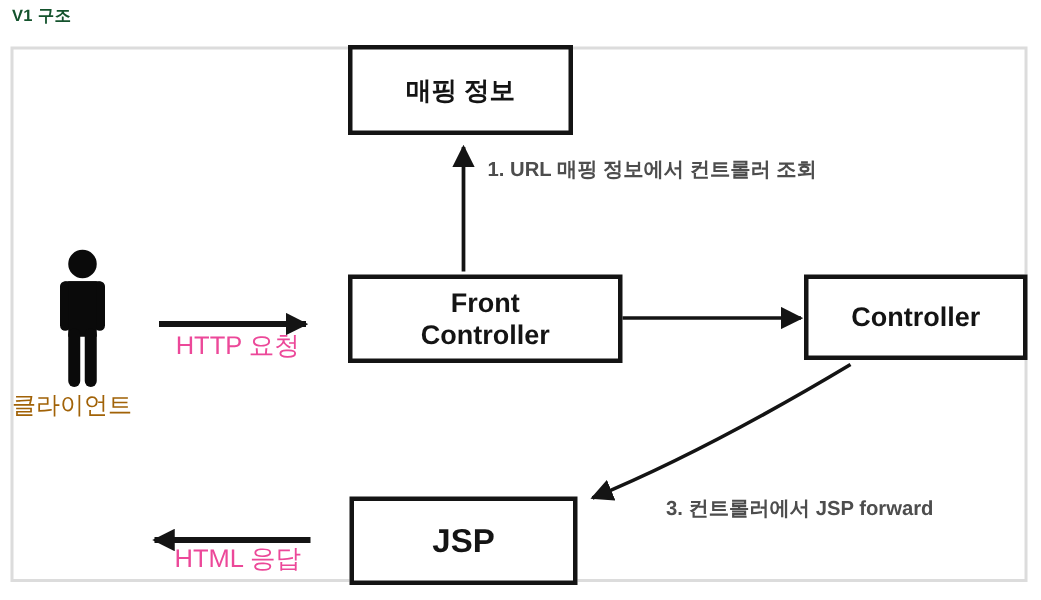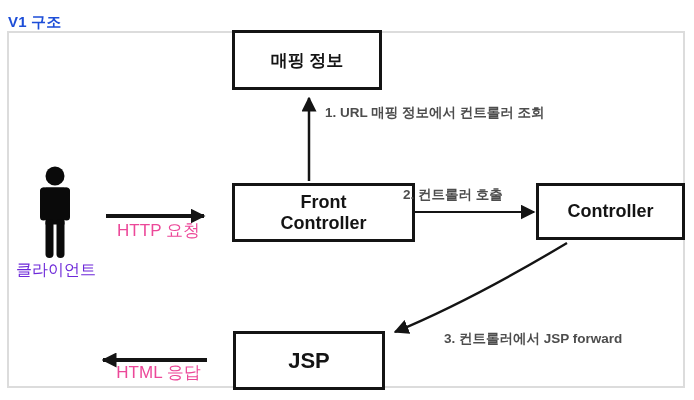--- a/index.html
+++ b/index.html
@@ -1,44 +1,43 @@
 <!DOCTYPE html>
 <html><head>
 <meta charset="utf-8">
 <style>
   html,body{margin:0;padding:0;background:#fff;}
   .stage{
     position:relative;width:694px;height:400px;background:#fff;overflow:hidden;
     font-family:"Liberation Sans","DejaVu Sans",sans-serif;
   }
   .title{
-    position:absolute;left:8px;top:3px;font-size:15px;font-weight:bold;color:#1d4ed8;
+    position:absolute;left:8px;top:3px;font-size:11px;font-weight:bold;color:#14532d;
     letter-spacing:.2px;
-    margin-top:10px;
   }
   .frame{
     position:absolute;left:7px;top:31px;width:678px;height:357px;
     border:2px solid #dcdcdc;box-sizing:border-box;background:#fff;
   }
   .arrow-layer{position:absolute;left:0;top:0;width:694px;height:400px;}
   .node{
     position:absolute;background:#fff;border:3px solid #141414;box-sizing:border-box;
     display:flex;align-items:center;justify-content:center;flex-direction:column;
     color:#141414;font-weight:bold;text-align:center;
   }
   .node-mapping{left:232px;top:30px;width:150px;height:60px;font-size:17px;}
   .node-front{left:232px;top:183px;width:183px;height:59px;font-size:18px;line-height:21px;}
   .node-controller{left:536px;top:183px;width:149px;height:57px;font-size:18px;}
   .node-jsp{left:233px;top:331px;width:152px;height:59px;font-size:22px;}
   .lbl{position:absolute;white-space:nowrap;}
   .lbl-gray{color:#ec4899;font-size:17px;margin-top:35px;}
   .lbl-step{color:#4d4d4d;font-size:13.5px;font-weight:bold;}
   .lbl-http{left:110px;top:184px;width:97px;text-align:center;}
   .lbl-html{left:110px;top:326px;width:97px;text-align:center;}
-  .lbl-client{left:8px;top:260px;width:96px;text-align:center;font-size:16px;color:#6d28d9;}
+  .lbl-client{left:8px;top:260px;width:96px;text-align:left;font-size:16px;color:#a16207;}
   .lbl-step1{left:325px;top:104px;}
   .lbl-step2{left:403px;top:186px;}
   .lbl-step3{left:444px;top:330px;}
 </style>
 </head>
 <body>
 
 <div class="stage">
 
   <div class="title">V1 구조</div>
@@ -91,17 +90,16 @@
   </div>
 
   <div class="lbl lbl-gray lbl-http">HTTP 요청</div>
 
   <div class="lbl lbl-gray lbl-html">HTML 응답</div>
 
   <div class="lbl lbl-client">클라이언트</div>
 
   <div class="lbl lbl-step lbl-step1">1. URL 매핑 정보에서 컨트롤러 조회</div>
 
-  <div class="lbl lbl-step lbl-step2">2. 컨트롤러 호출</div>
 
   <div class="lbl lbl-step lbl-step3">3. 컨트롤러에서 JSP forward</div>
 
 </div>
 
 </body></html>

